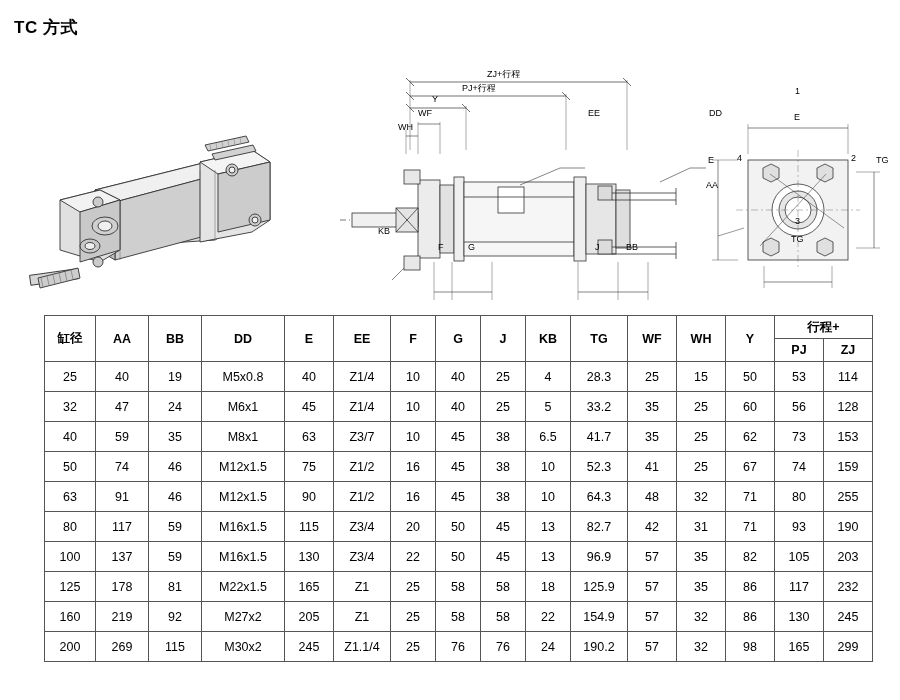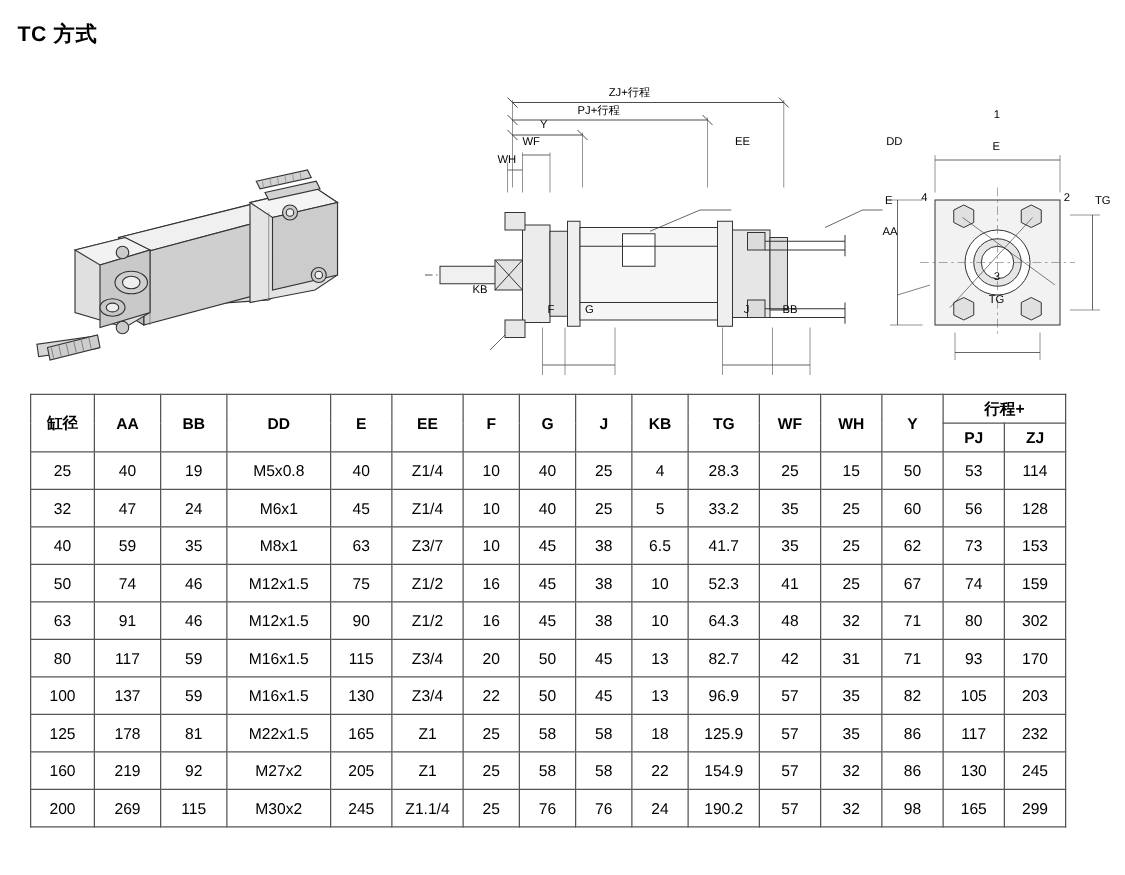--- a/index.html
+++ b/index.html
@@ -41,21 +41,21 @@
   }
   .dwg-svg {
     position: absolute;
     left: 0;
     top: 0;
   }
 
   
   #spec-table {
     position: absolute;
-    left: 24px;
+    left: 44px;
     top: 315px;
     border-collapse: collapse;
     font-size: 12.5px;
   }
   #spec-table td, #spec-table th {
     border: 1px solid #555;
     text-align: center;
     vertical-align: middle;
     font-weight: normal;
     padding: 0;
@@ -389,39 +389,39 @@
       <td>Z1/2</td>
       <td>16</td>
       <td>45</td>
       <td>38</td>
       <td>10</td>
       <td>64.3</td>
       <td>48</td>
       <td>32</td>
       <td>71</td>
       <td>80</td>
-      <td>302</td>
+      <td>255</td>
     </tr>
     <tr>
       <td>80</td>
       <td>117</td>
       <td>59</td>
       <td>M16x1.5</td>
       <td>115</td>
       <td>Z3/4</td>
       <td>20</td>
       <td>50</td>
       <td>45</td>
       <td>13</td>
       <td>82.7</td>
       <td>42</td>
       <td>31</td>
       <td>71</td>
       <td>93</td>
-      <td>170</td>
+      <td>190</td>
     </tr>
     <tr>
       <td>100</td>
       <td>137</td>
       <td>59</td>
       <td>M16x1.5</td>
       <td>130</td>
       <td>Z3/4</td>
       <td>22</td>
       <td>50</td>

